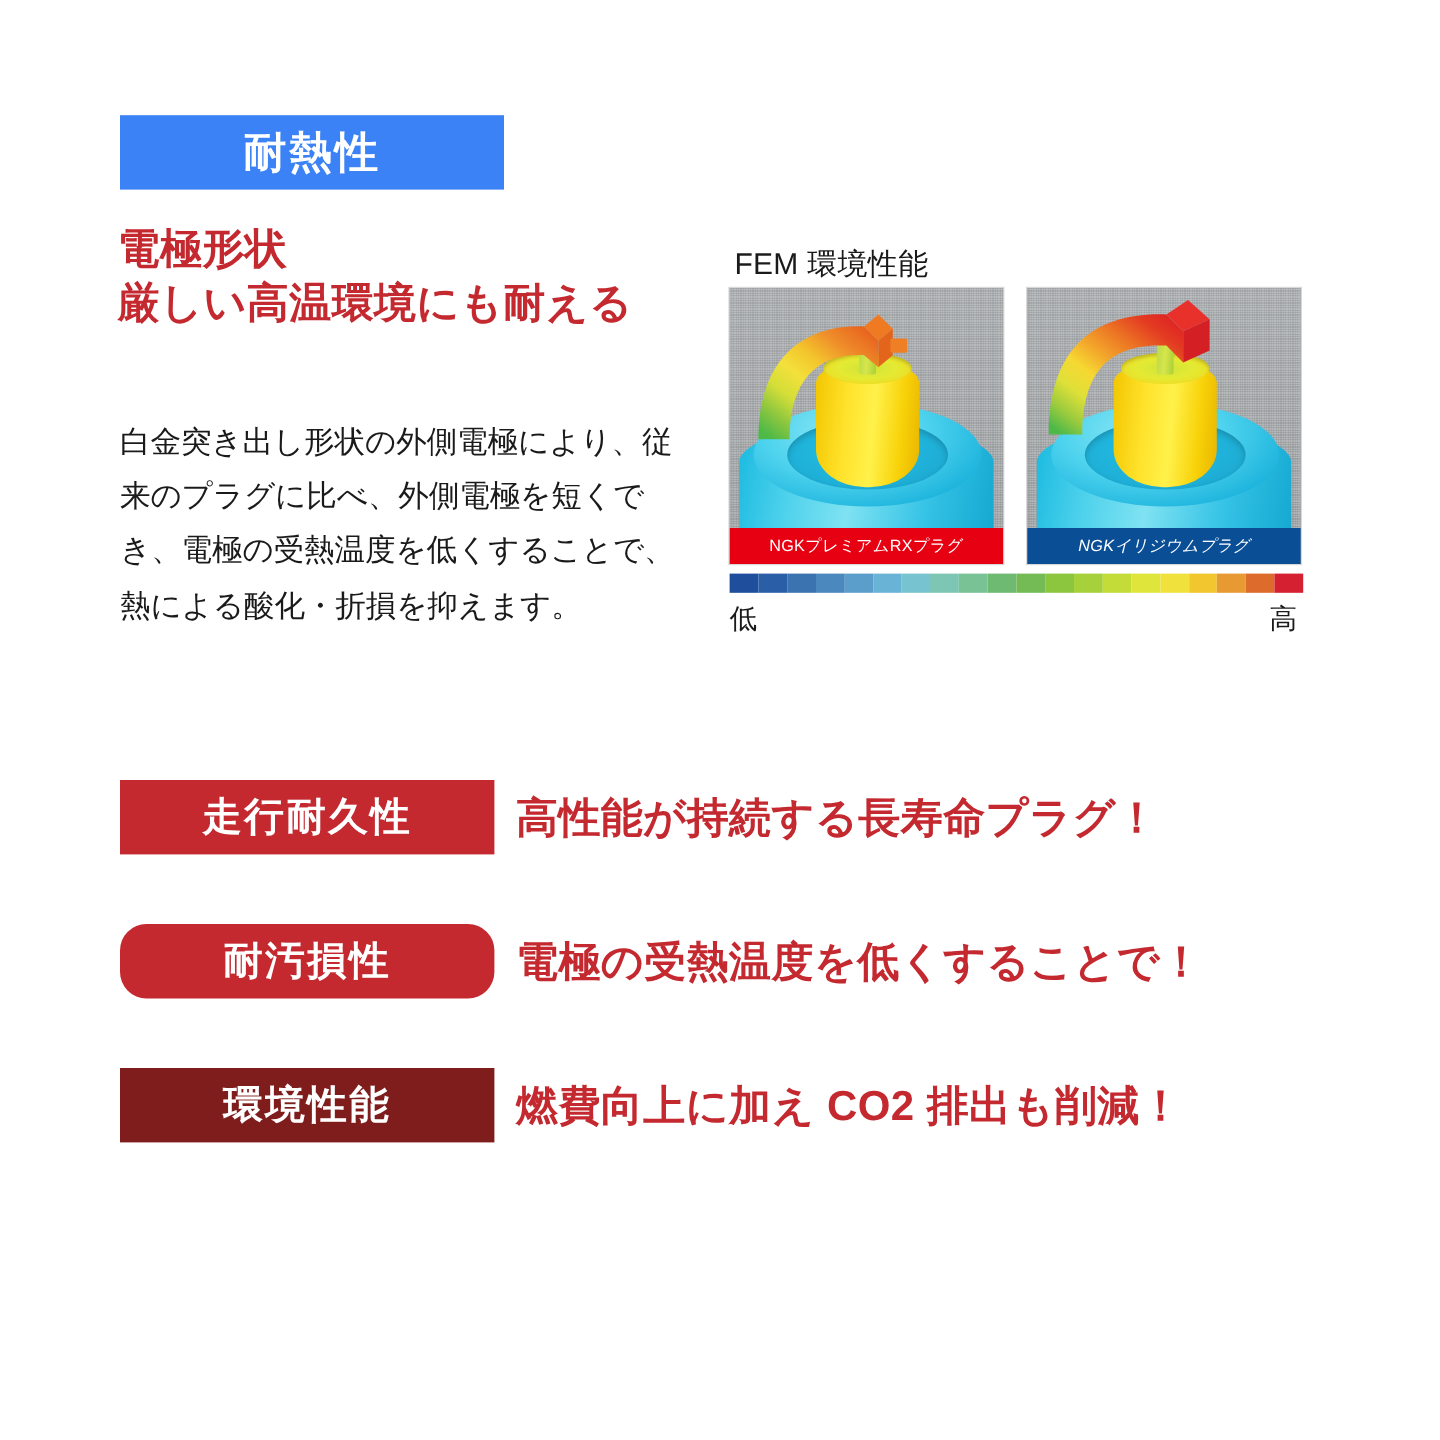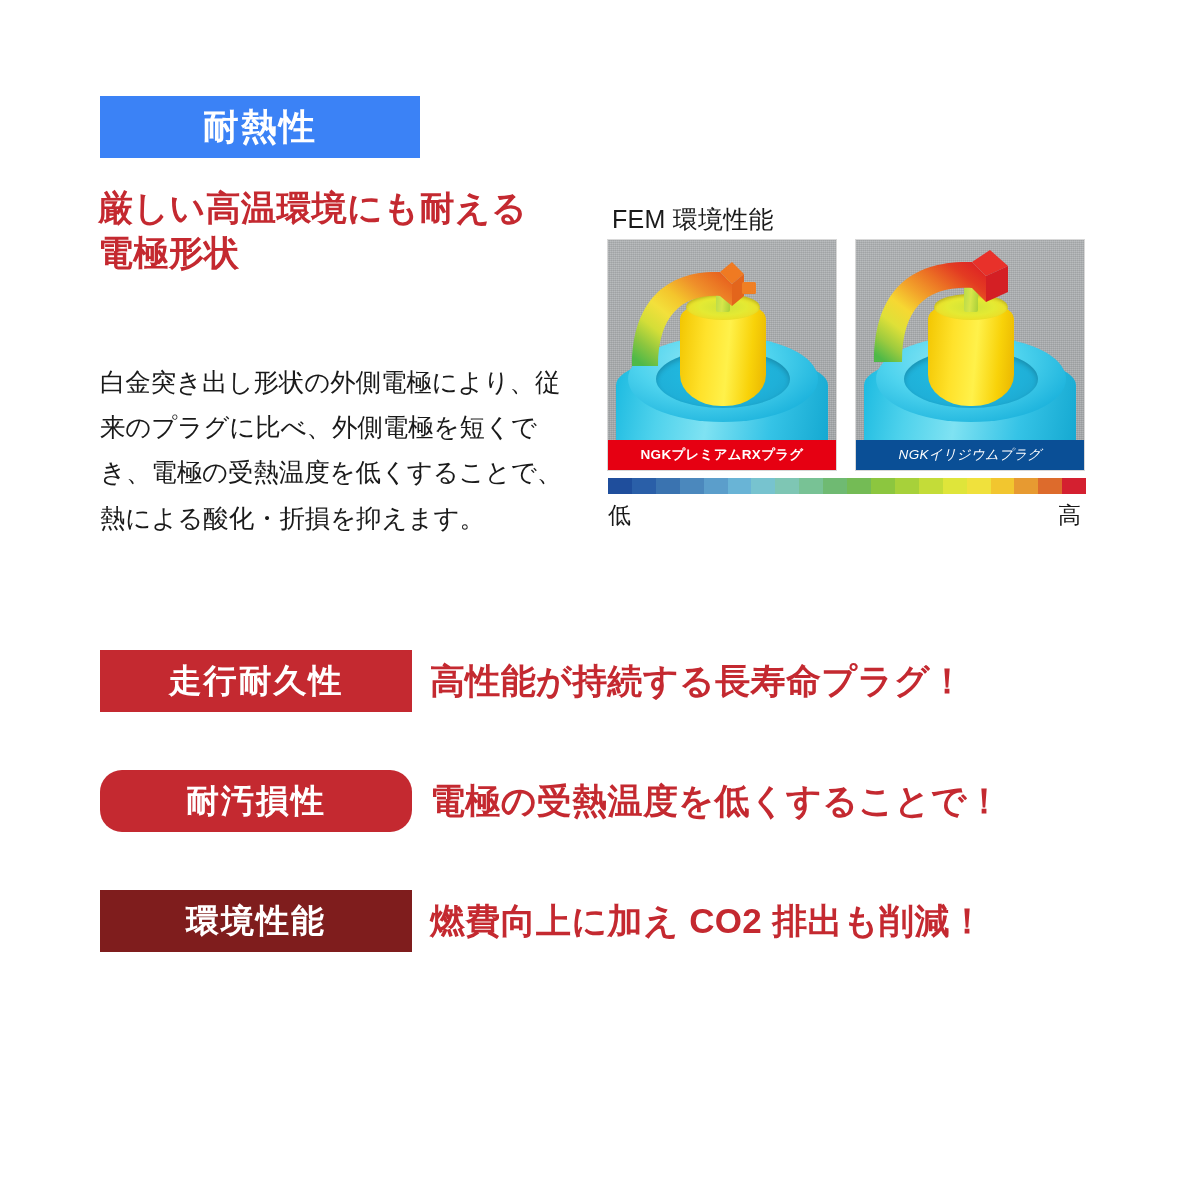--- a/index.html
+++ b/index.html
@@ -52,21 +52,21 @@
     color: #c42930;
     font-size: 35px;
     font-weight: bold;
     line-height: 1.28;
     letter-spacing: 0.01em;
   }
 
   #heat-body {
     position: absolute;
     left: 100px;
-    top: 334px;
+    top: 321px;
     width: 480px;
     color: #1a1a1a;
     font-size: 25.5px;
     line-height: 1.78;
     letter-spacing: -0.005em;
   }
   #fem-caption {
     position: absolute;
     left: 612px;
     top: 203px;
@@ -166,21 +166,21 @@
     position: absolute;
     left: 0;
     bottom: 0;
     width: 100%;
     height: 30px;
     display: flex;
     align-items: center;
     justify-content: center;
     color: #ffffff;
     font-size: 13.5px;
-    font-weight: bold;
+    font-weight: normal;
     letter-spacing: 0.02em;
   }
   #fem-label-left  { background: #e60012; }
   #fem-label-right { background: #0a4f96; font-weight: normal; }
 
   
   #scale-bar {
     position: absolute;
     left: 608px;
     top: 478px;
@@ -248,22 +248,22 @@
 </head>
 <body>
 
 <div id="heat-section">
 
   <div class="tag-badge" id="badge-heat" style="background: #3b82f6;">
     <span>耐熱性</span>
   </div>
 
   <div id="heat-headline" style="color: rgb(196, 41, 48);">
+    <div>電極形状</div>
     <div>厳しい高温環境にも耐える</div>
-    <div>電極形状</div>
   </div>
 
   <p id="heat-body">白金突き出し形状の外側電極により、従来のプラグに比べ、外側電極を短くでき、電極の受熱温度を低くすることで、熱による酸化・折損を抑えます。</p>
 
   <div id="fem-caption">FEM 環境性能</div>
 
   <div class="fem-card" id="fem-card-left">
     <div class="fem-noise"></div>
     <div class="plug-barrel"></div>
     <div class="plug-shoulder"></div>

